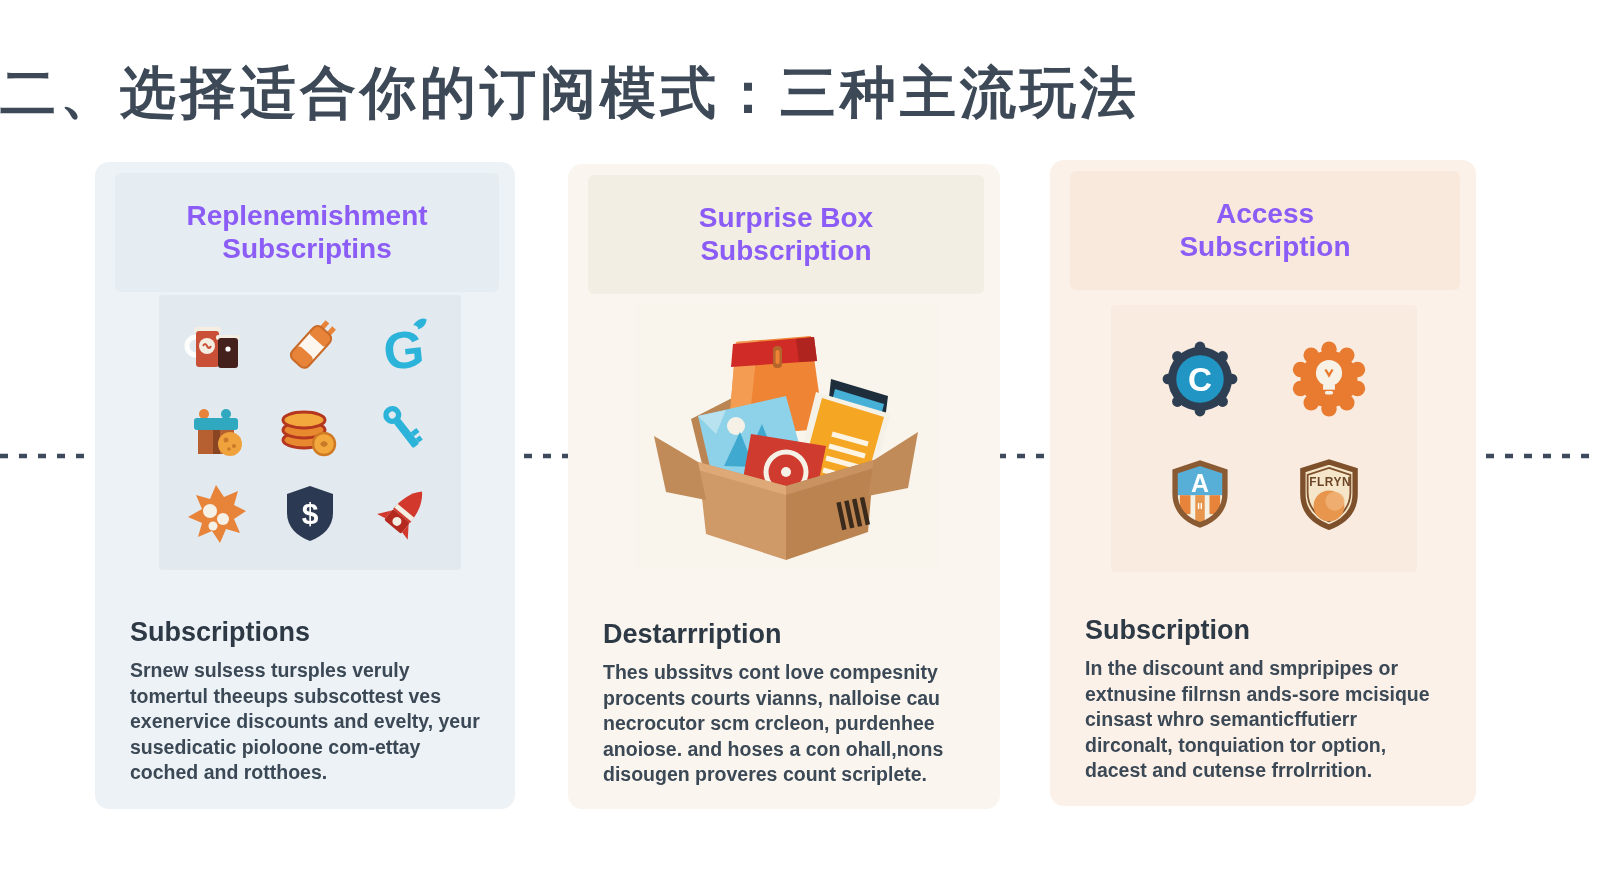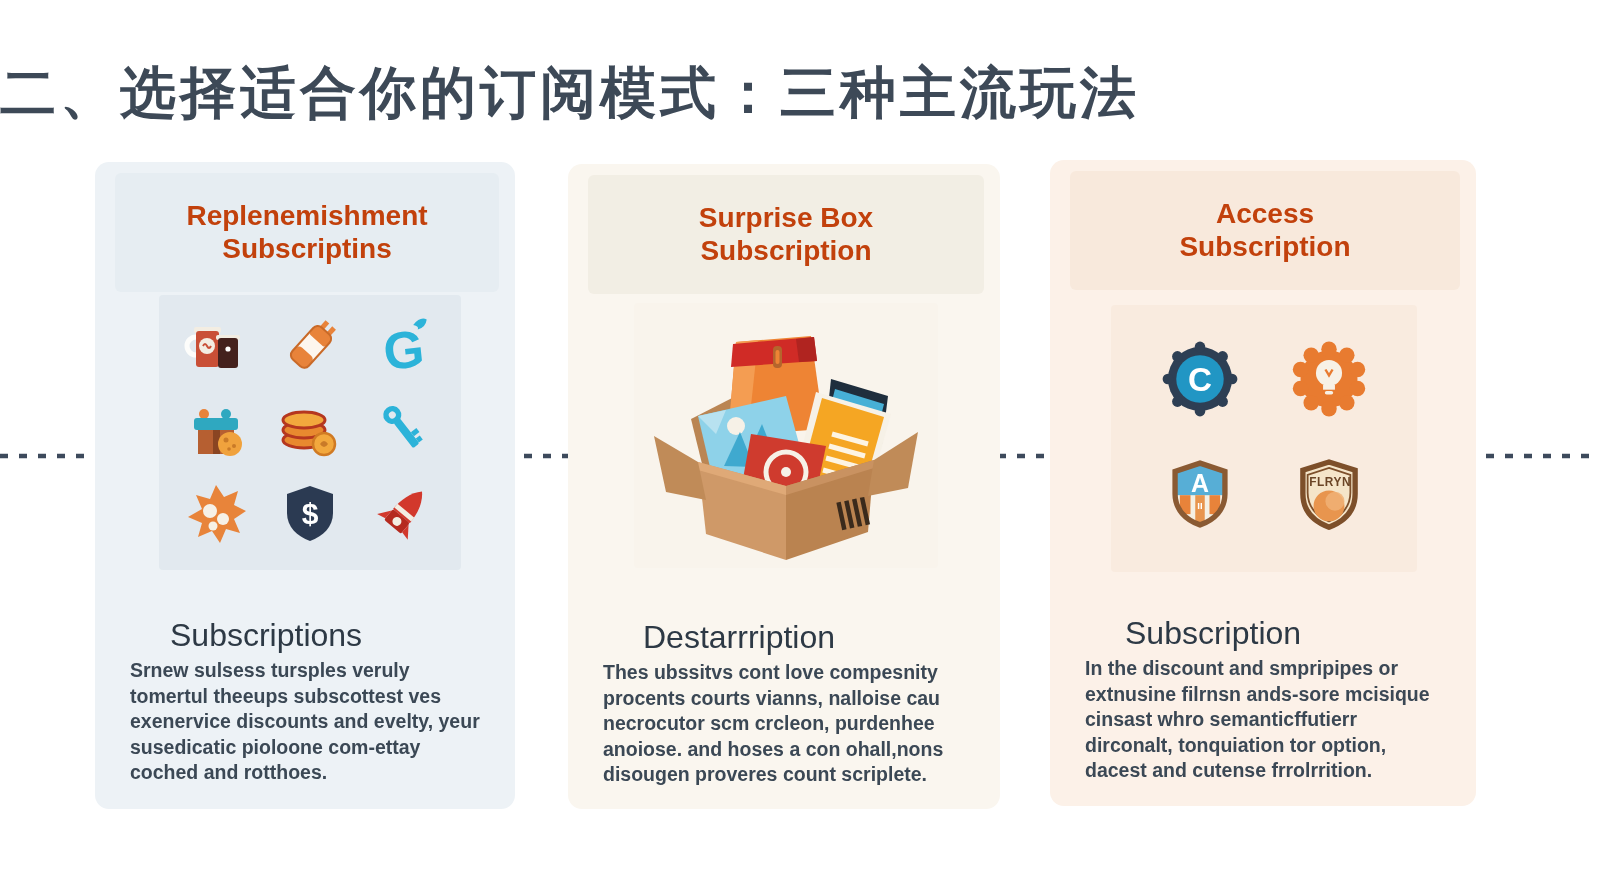--- a/index.html
+++ b/index.html
@@ -18,38 +18,38 @@
   .card3 { left:1050px;top:160px; width:426px; height:646px; background:#fcf1e8; }
 
   .card-header {
     position:absolute; left:20px; right:16px; top:11px; height:119px;
     border-radius:6px; display:flex; align-items:center; justify-content:center;
   }
   .card1 .card-header { background:#e6edf2; }
   .card2 .card-header { background:#f2eee4; }
   .card3 .card-header { background:#f8e9dc; }
   .header-title {
-    text-align:center; font-size:28px; font-weight:700; color:#c2410c; line-height:1.15;
+    text-align:center; font-size:28px; font-weight:700; color:#8b5cf6; line-height:1.15;
   }
   .card1 .header-title { max-width:310px; }
   .card2 .header-title { max-width:280px; }
   .card3 .header-title { max-width:220px; }
 
   .icon-panel { position:absolute; border-radius:4px; }
   .card1 .icon-panel { top:133px; left:64px; width:302px; height:275px; background:#e2e9ef; }
   .card2 .icon-panel { top:139px; left:66px; width:304px; height:265px; background:#f9f4ec;
                        display:flex; align-items:center; justify-content:center; }
   .card3 .icon-panel { top:145px; left:61px; width:306px; height:267px; background:#f9ebdf; }
 
   .grid-3 { display:grid; grid-template-columns:repeat(3,1fr); grid-template-rows:repeat(3,1fr);
             width:100%; height:100%; place-items:center; padding:14px 10px; box-sizing:border-box; }
   .grid-2 { display:grid; grid-template-columns:repeat(2,1fr); grid-template-rows:repeat(2,1fr);
             width:100%; height:100%; place-items:center; padding:18px 24px; box-sizing:border-box; }
 
-  .section-title { position:absolute; left:35px; top:455px; font-size:32px; font-weight:400; color:#2d3945;margin-left:40px; }
+  .section-title { position:absolute; left:35px; top:455px; font-size:27px; font-weight:700; color:#2d3945; }
   .body-text { position:absolute; left:35px; right:28px; top:496px;
                font-size:19.5px; line-height:25.5px; color:#3b4855;font-weight:bold; }
 
   .arrow { position:absolute; top:440px; height:32px; }
   .arrow-left  { left:0;      width:136px; }
   .arrow-mid1  { left:486px;  width:126px; }
   .arrow-mid2  { left:960px;  width:134px; }
   .arrow-right { left:1486px; width:114px; }
 </style>
 </head>

